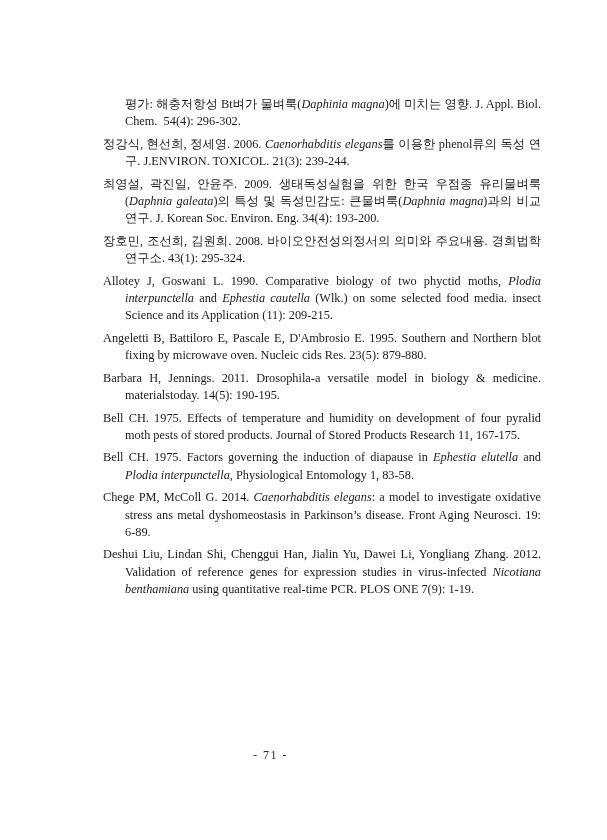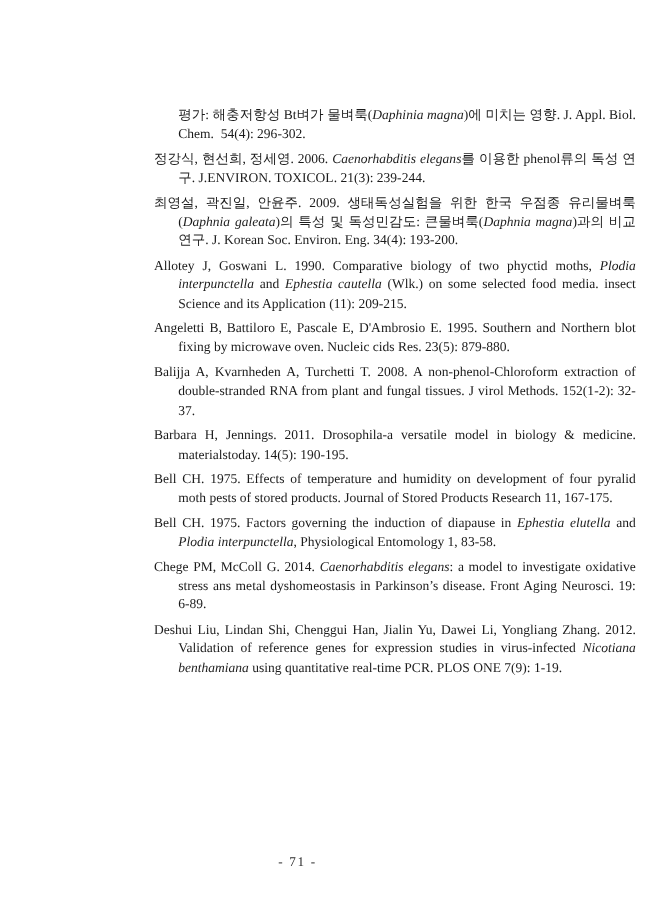--- a/index.html
+++ b/index.html
@@ -18,53 +18,52 @@
     background: #ffffff;
   }
   .text-block {
     position: absolute;
     left: 103px;
     top: 96px;
     width: 438px;
     font-size: 12.3px;
     line-height: 17.4px;
     text-align: justify;
-    margin-left: 37px;
   }
   p.ref {
     margin: 0 0 5px 0;
     padding-left: 22px;
     text-indent: -22px;
   }
   p.ref.cont {
     text-indent: 0;
   }
   .it { font-style: italic; }
   .page-number {
     position: absolute;
     left: 0;
-    top: 776px;
+    top: 748px;
     width: 541px;
     text-align: center;
     font-size: 12px;
     letter-spacing: 1.5px;
     color: #2a2a2a;
   }
 </style>
 </head>
 <body>
 
 <div class="page">
   <div class="text-block" id="refs">
       <p class="ref cont"><span>평가: 해충저항성 Bt벼가 물벼룩(</span><span class="it">Daphinia magna</span><span>)에 미치는 영향. J. Appl. Biol. Chem.&nbsp; 54(4): 296-302.</span></p>
       <p class="ref"><span>정강식, 현선희, 정세영. 2006. </span><span class="it">Caenorhabditis elegans</span><span>를 이용한 phenol류의 독성 연구. J.ENVIRON. TOXICOL. 21(3): 239-244.</span></p>
       <p class="ref"><span>최영설, 곽진일, 안윤주. 2009. 생태독성실험을 위한 한국 우점종 유리물벼룩(</span><span class="it">Daphnia galeata</span><span>)의 특성 및 독성민감도: 큰물벼룩(</span><span class="it">Daphnia magna</span><span>)과의 비교연구. J. Korean Soc. Environ. Eng. 34(4): 193-200.</span></p>
+      <p class="ref"><span>장호민, 조선희, 김원희. 2008. 바이오안전성의정서의 의미와 주요내용. 경희법학연구소. 43(1): 295-324.</span></p>
       <p class="ref"><span>Allotey J, Goswani L. 1990. Comparative biology of two phyctid moths, </span><span class="it">Plodia interpunctella</span><span> and </span><span class="it">Ephestia cautella</span><span> (Wlk.) on some selected food media. insect Science and its Application (11): 209-215.</span></p>
       <p class="ref"><span>Angeletti B, Battiloro E, Pascale E, D'Ambrosio E. 1995. Southern and Northern blot fixing by microwave oven. Nucleic cids Res. 23(5): 879-880.</span></p>
-      <p class="ref"><span>Balijja A, Kvarnheden A, Turchetti T. 2008. A non-phenol-Chloroform extraction of double-stranded RNA from plant and fungal tissues. J virol Methods. 152(1-2): 32-37.</span></p>
       <p class="ref"><span>Barbara H, Jennings. 2011. Drosophila-a versatile model in biology &amp; medicine. materialstoday. 14(5): 190-195.</span></p>
       <p class="ref"><span>Bell CH. 1975. Effects of temperature and humidity on development of four pyralid moth pests of stored products. Journal of Stored Products Research 11, 167-175.</span></p>
       <p class="ref"><span>Bell CH. 1975. Factors governing the induction of diapause in </span><span class="it">Ephestia elutella</span><span> and </span><span class="it">Plodia interpunctella</span><span>, Physiological Entomology 1, 83-58.</span></p>
       <p class="ref"><span>Chege PM, McColl G. 2014. </span><span class="it">Caenorhabditis elegans</span><span>: a model to investigate oxidative stress ans metal dyshomeostasis in Parkinson’s disease. Front Aging Neurosci. 19: 6-89.</span></p>
       <p class="ref"><span>Deshui Liu, Lindan Shi, Chenggui Han, Jialin Yu, Dawei Li, Yongliang Zhang. 2012. Validation of reference genes for expression studies in virus-infected </span><span class="it">Nicotiana benthamiana</span><span> using quantitative real-time PCR. PLOS ONE 7(9): 1-19.</span></p>
     </div>
   <div class="page-number">- 71 -</div>
 </div>
 
 </body></html>

